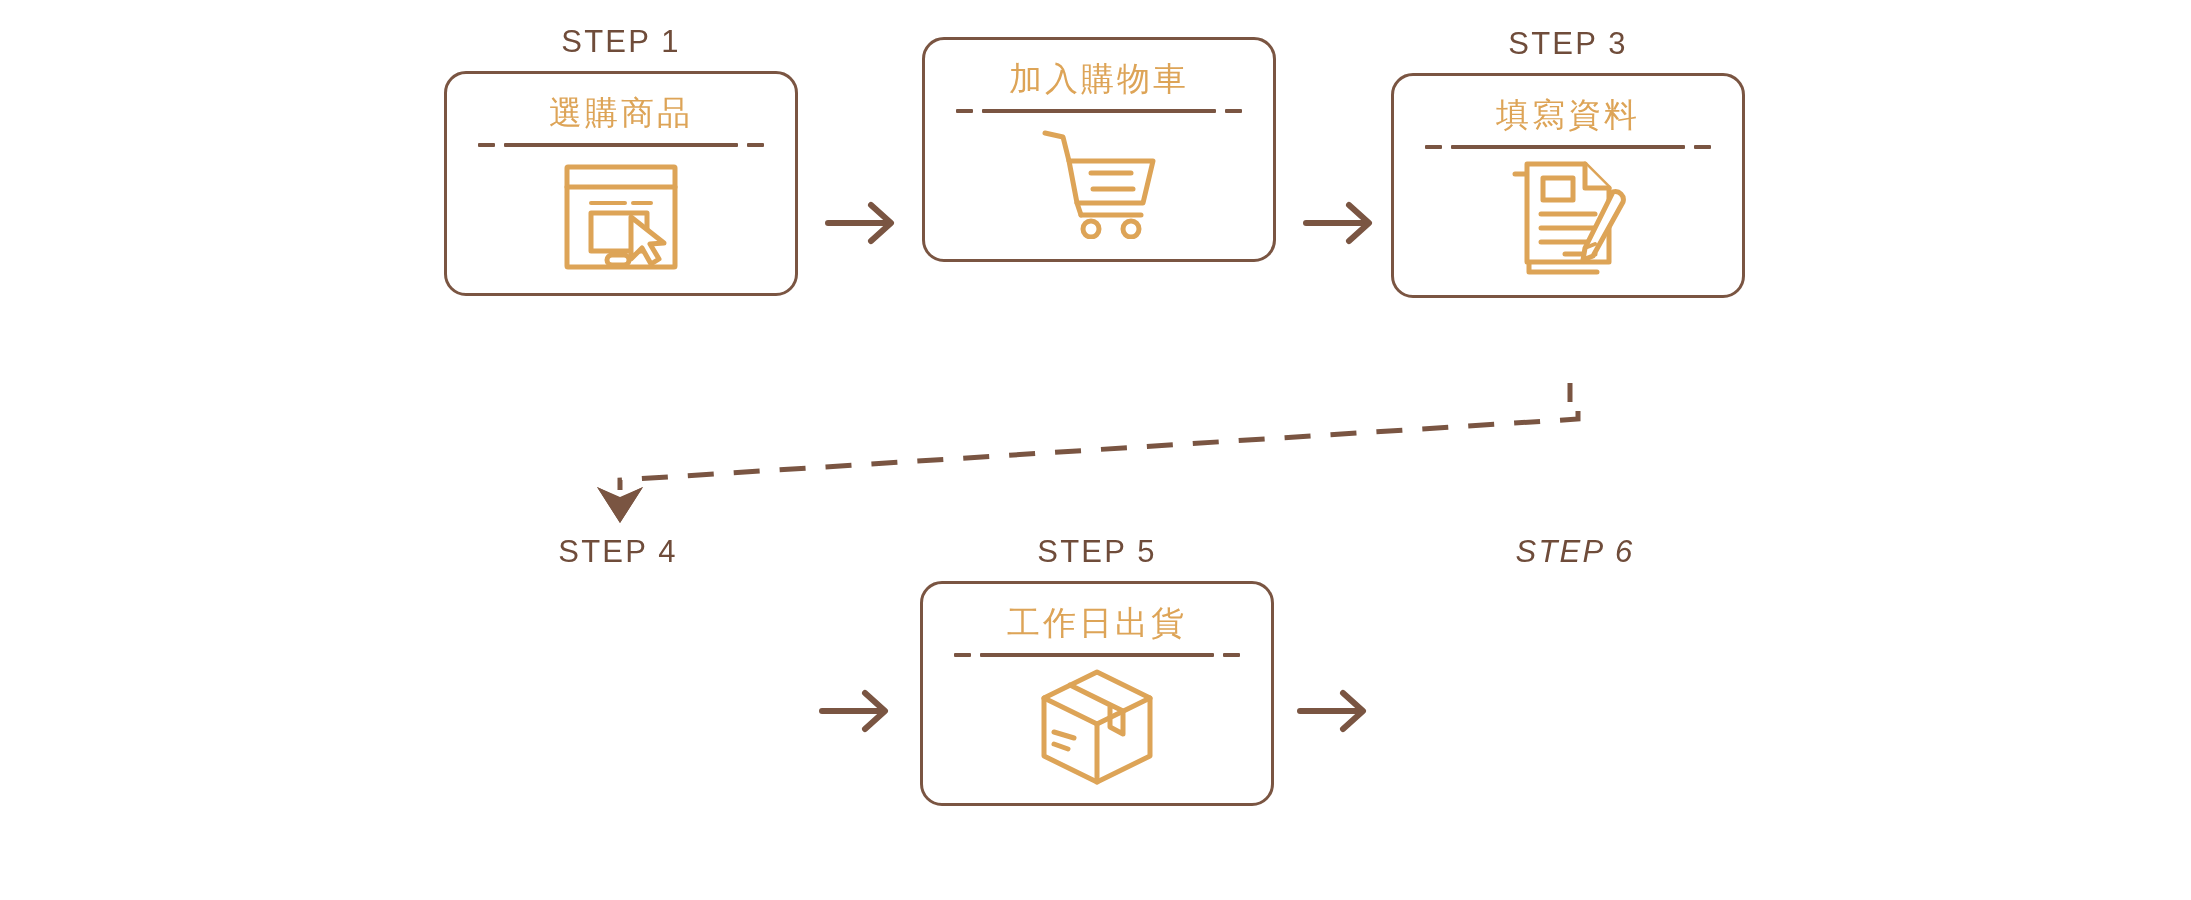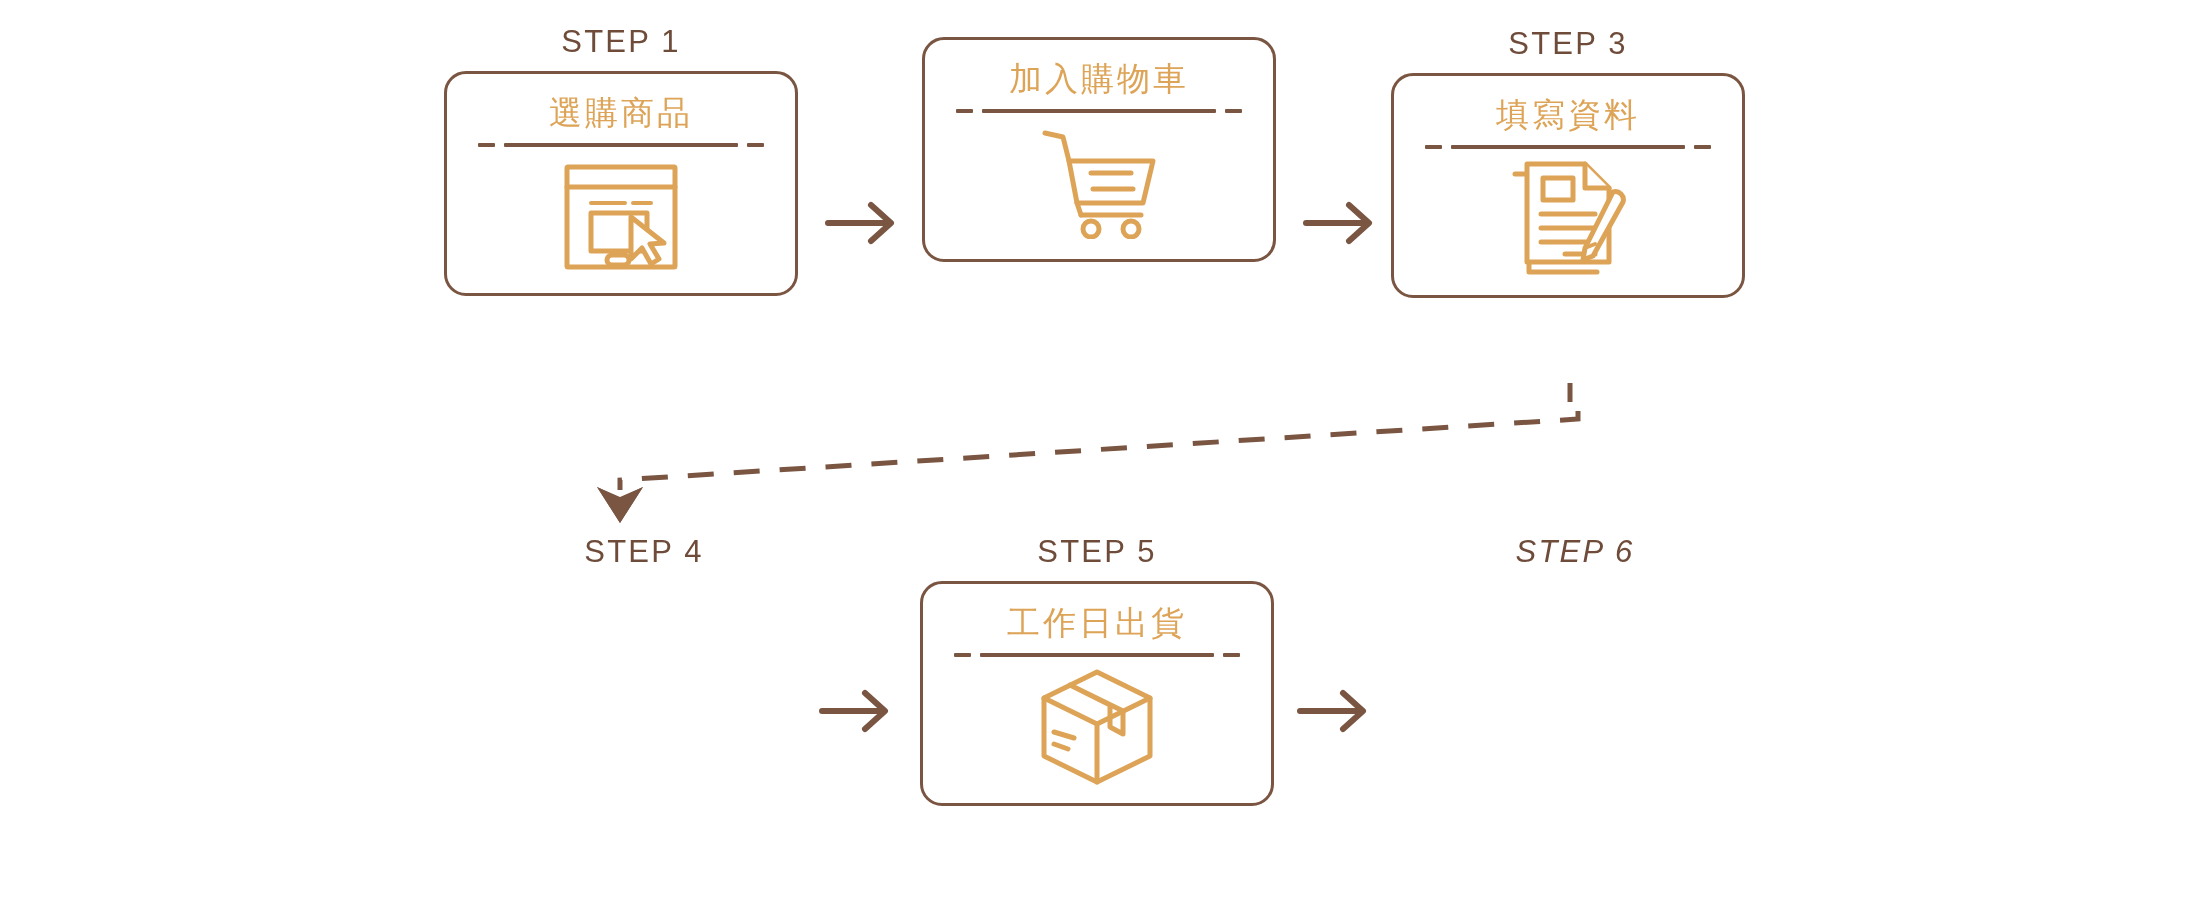--- a/index.html
+++ b/index.html
@@ -220,21 +220,21 @@
             <line x1="32" y1="82" x2="86" y2="82"></line>
             <line x1="56" y1="94" x2="86" y2="94"></line>
           </g>
           <path d="M 104 32 a 8 8 0 0 1 10 10 L 84 96 L 74 100 L 76 88 Z" fill="#FFFFFF" stroke="#DDA457" stroke-width="5" stroke-linejoin="round"></path>
           <line x1="86" y1="84" x2="76" y2="88" stroke="#DDA457" stroke-width="4" stroke-linecap="round"></line>
         </svg>
       </div>
     </div>
   </div>
 
-  <div class="step" style="left:467px; top:536px;">
+  <div class="step" style="left:441px; top:536px;">
     <div class="step-label">STEP 4</div>
   </div>
 
   <div class="step" style="left:920px; top:536px;">
     <div class="step-label">STEP 5</div>
     <div class="card">
       <div class="card-title">工作日出貨</div>
       <div class="divider">
         <span class="d-tick"></span>
           <span class="d-rule"></span>

